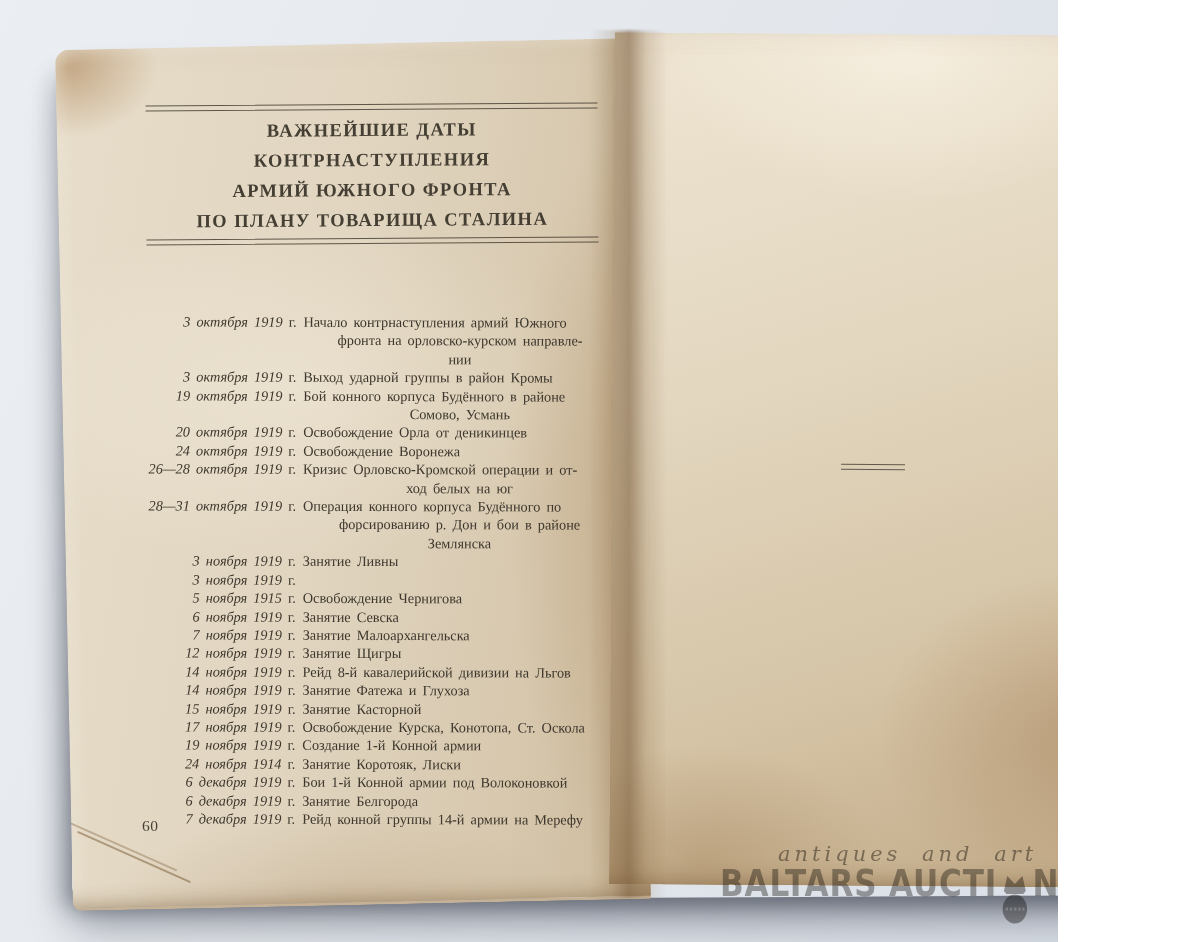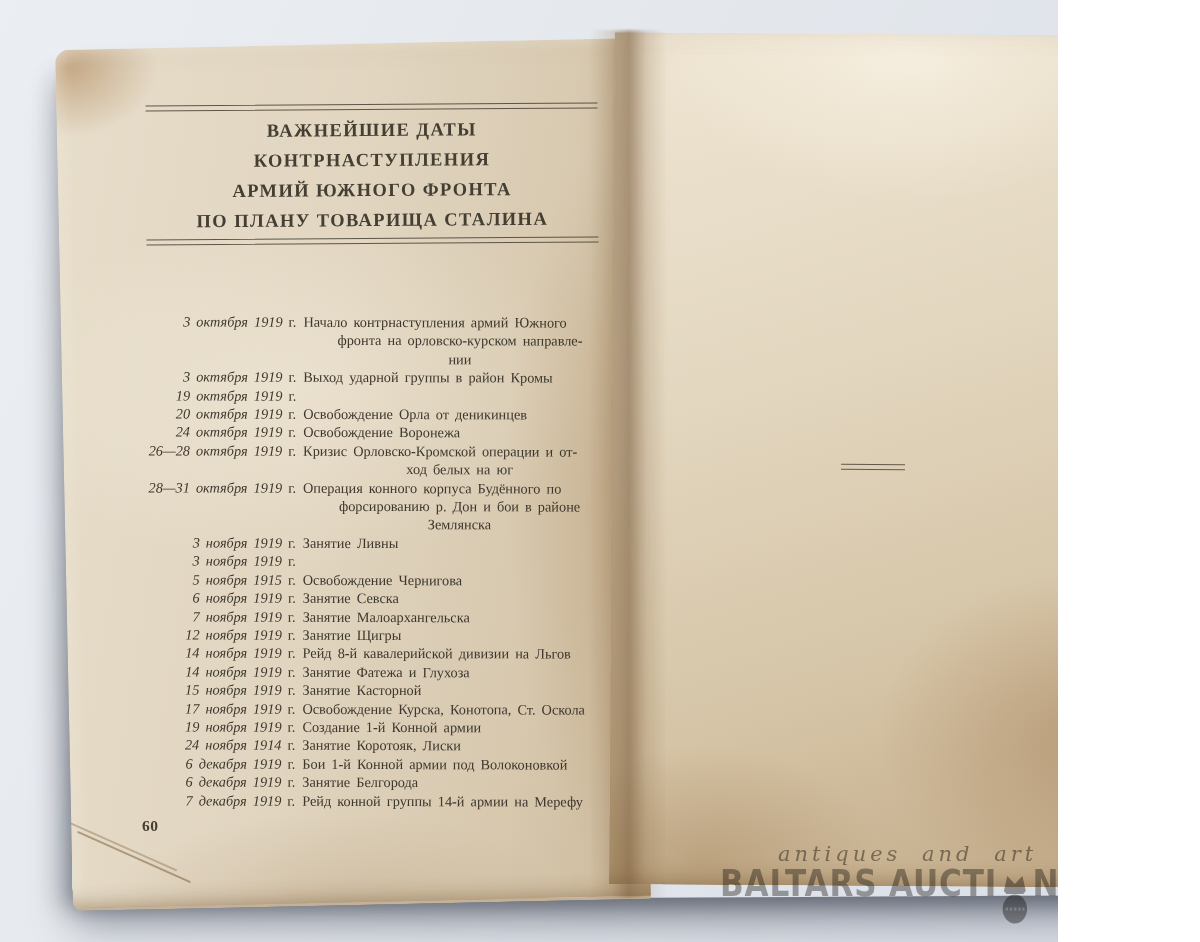--- a/index.html
+++ b/index.html
@@ -58,21 +58,21 @@
   .datelist{position:absolute;color:#3d372d;}
   #list-left{left:130px;top:313px;width:486px;font-size:14.3px;line-height:18.4px;word-spacing:2.5px;transform:rotate(0.15deg);}
   #list-right{left:646px;top:81px;width:484px;font-size:14.2px;line-height:16.5px;word-spacing:1.5px;transform:rotate(0.85deg);transform-origin:0 0;}
   .entry{display:flex;align-items:flex-start;}
   .edate{flex:0 0 152px;text-align:right;font-style:italic;white-space:nowrap;}
   #list-right .edate{flex-basis:142px;}
   .eg{flex:0 0 auto;margin:0 7px 0 6px;}
   .etext{flex:1 1 auto;min-width:0;}
   .eline{white-space:nowrap;}
   .eline.cont{text-align:center;white-space:normal;}
-  .pagenum{position:absolute;left:142px;top:817px;font-size:15.5px;color:#453f34;letter-spacing:.5px;font-weight:bold;}
+  .pagenum{position:absolute;left:142px;top:817px;font-size:15.5px;color:#453f34;letter-spacing:.5px;}
 
   
   .divider{position:absolute;left:841px;top:464px;width:64px;height:4px;z-index:4;
     border-top:1.5px solid rgba(75,68,56,.85);border-bottom:1.5px solid rgba(75,68,56,.85);
     transform:rotate(0.6deg);}
 
   
   .watermark{position:absolute;left:720px;top:842px;z-index:5;mix-blend-mode:multiply;pointer-events:none;}
   .wm-script{margin-left:58px;font-family:"DejaVu Serif",serif;font-style:italic;font-size:21px;
     letter-spacing:4px;word-spacing:10px;color:rgba(92,87,80,.62);}
@@ -118,20 +118,24 @@
         <div class="entry">
           <span class="edate">3 октября 1919</span>
           <span class="eg">г.</span>
           <span class="etext">
             <div class="eline">Выход ударной группы в район Кромы</div>
           </span>
         </div>
         <div class="entry">
           <span class="edate">19 октября 1919</span>
           <span class="eg">г.</span>
+          <span class="etext">
+            <div class="eline">Бой конного корпуса Будённого в районе</div>
+            <div class="eline cont">Сомово, Усмань</div>
+          </span>
         </div>
         <div class="entry">
           <span class="edate">20 октября 1919</span>
           <span class="eg">г.</span>
           <span class="etext">
             <div class="eline">Освобождение Орла от деникинцев</div>
           </span>
         </div>
         <div class="entry">
           <span class="edate">24 октября 1919</span>

